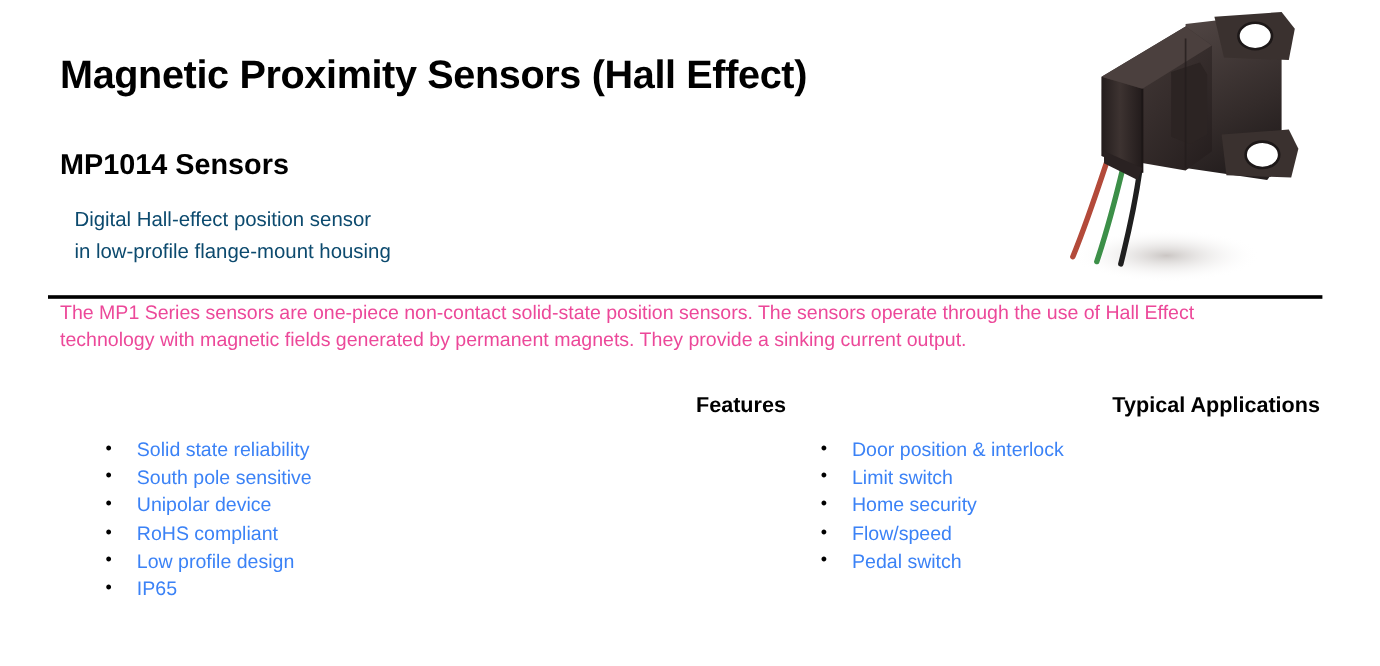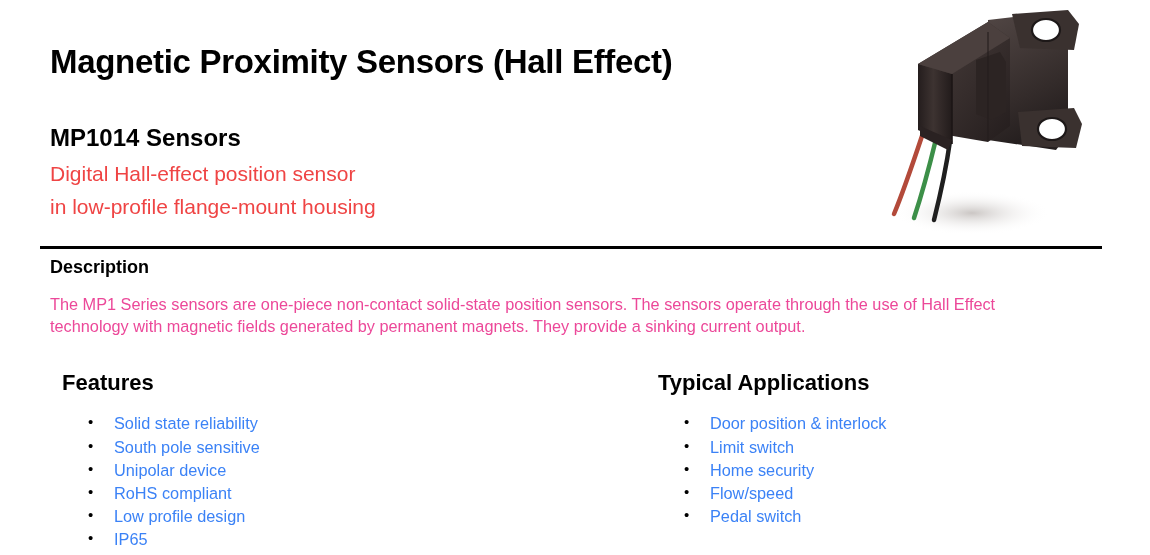--- a/index.html
+++ b/index.html
@@ -30,25 +30,25 @@
     line-height: 1.2;
   }
   .subtitle {
     font-size: 24px;
     font-weight: bold;
     margin: 0;
     padding-top: 42px;
     line-height: 1.2;
   }
   .subdesc {
-    font-size: 21px;
+    font-size: 17px;
     line-height: 1.55;
-    margin: 0;
+    margin: 12px;
     padding-top: 6px;
-    color: #ef4444;
+    color: #0c4a6e;
   }
   .rule {
     position: absolute;
     left: 40px;
     right: 48px;
     top: 246px;
     height: 3px;
     background: #000000;
   }
   .section-head {
@@ -73,23 +73,24 @@
     width: 605px;
     padding-left: 12px;
     box-sizing: border-box;
   }
   .col-right {
     flex: 1;
     padding-left: 3px;
     box-sizing: border-box;
   }
   .col-head {
-    font-size: 22px;
+    font-size: 18px;
     font-weight: bold;
     margin: 0 0 0 0;
+    text-align: right;
   }
   ul.bullets {
     margin: 0;
     padding-top: 16px;
     padding-left: 26px;
     list-style: none;
   }
   ul.bullets li {
     font-size: 16.3px;
     line-height: 1.42;
@@ -181,21 +182,20 @@
 
       <path d="M92,66 L92,136" stroke="#1c1616" stroke-width="1.6" fill="none"></path>
       <path d="M128,24 L128,132" stroke="#241d1d" stroke-width="1.4" fill="none" opacity="0.8"></path>
 
       <path d="M60,118 L92,132 L88,142 L60,128 Z" fill="#2a2222"></path>
     </svg>
   </div>
 
   <div class="rule"></div>
 
-  <h3 class="section-head">Description</h3>
   <p class="desc-body">The MP1 Series sensors are one-piece non-contact solid-state position sensors. The sensors operate through the use of Hall Effect technology with magnetic fields generated by permanent magnets. They provide a sinking current output.</p>
 
   <div class="cols">
     <div class="col-left">
       <h4 class="col-head">Features</h4>
       <ul class="bullets">
         <li>Solid state reliability</li>
         <li>South pole sensitive</li>
         <li>Unipolar device</li>
         <li>RoHS compliant</li>

